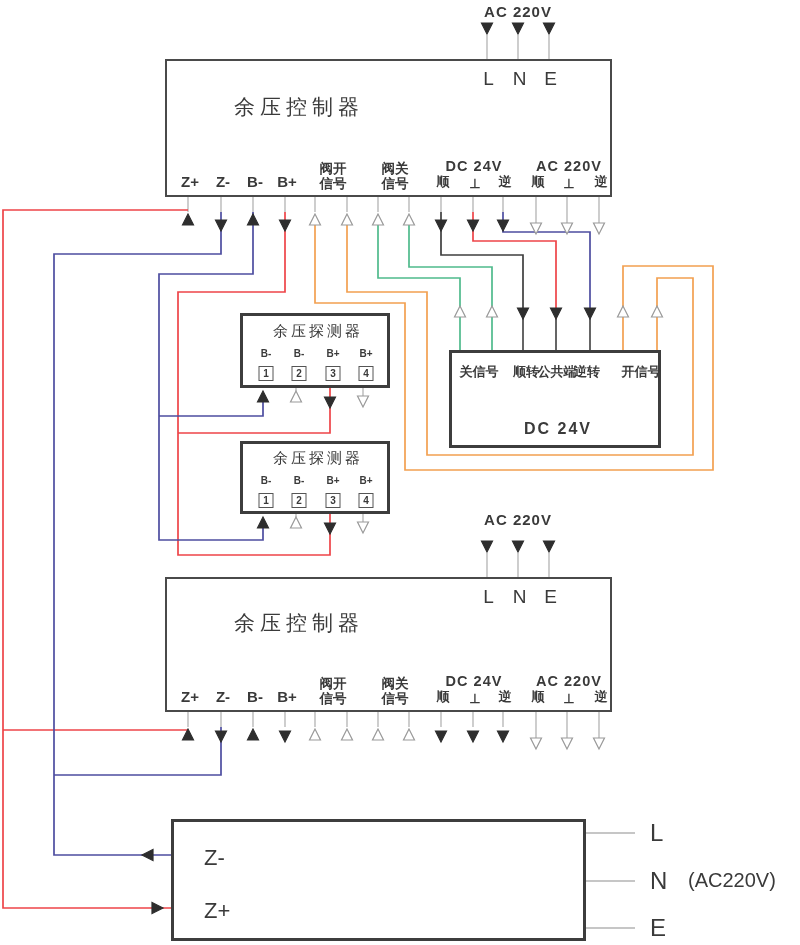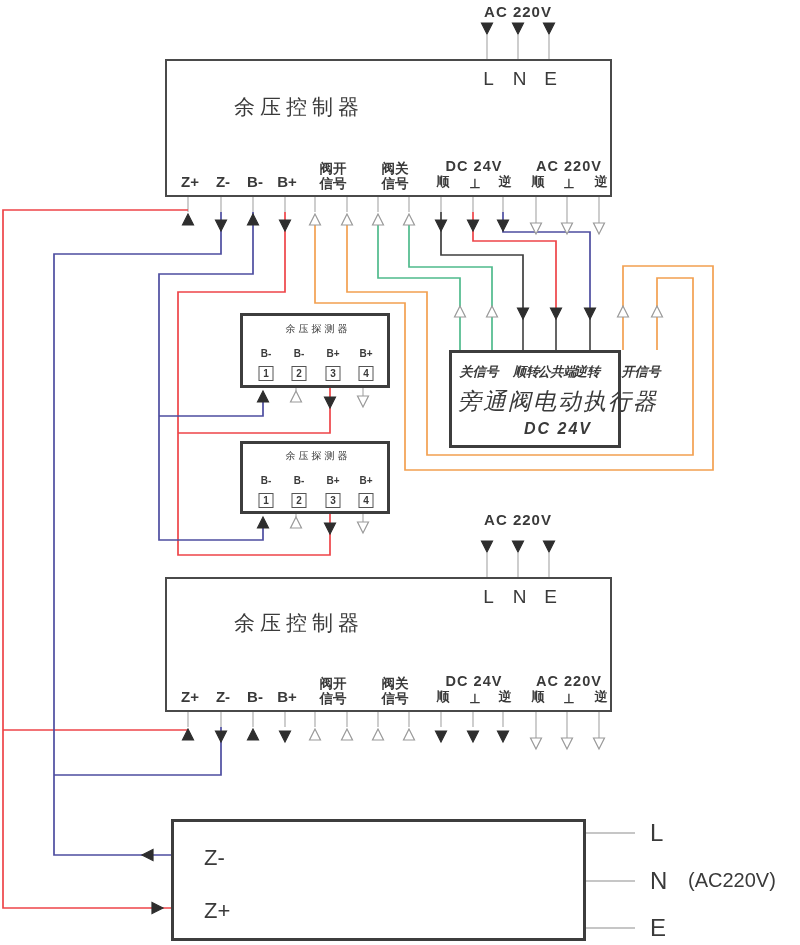--- a/index.html
+++ b/index.html
@@ -8,21 +8,21 @@
   .box{position:absolute;background:#ffffff;border:2px solid #4a4a4a;z-index:2;box-sizing:border-box;}
   .box.thick{border-width:3px;border-color:#3d3d3d;}
   .lbl{position:absolute;color:#3a3a3a;white-space:nowrap;transform:translateX(-50%);}
   .lbl.left{transform:none;}
   .ctrl-title{font-size:21px;letter-spacing:5px;font-weight:500;}
   .lne{font-size:19px;font-weight:500;letter-spacing:1px;}
   .term{font-size:15px;font-weight:600;}
   .term-sm{font-size:13px;font-weight:600;}
   .two-line{font-size:13.5px;font-weight:600;line-height:1.1;text-align:center;}
   .volt{font-size:14.5px;font-weight:600;letter-spacing:1px;}
-  .det-title{font-size:10px;letter-spacing:3px;font-weight:500;}
+  .det-title{font-size:15px;letter-spacing:3px;font-weight:500;}
   .det-term{font-size:10px;font-weight:600;}
   .det-sq{position:absolute;width:15px;height:15px;border:1.5px solid #555;background:#fff;
           font-size:10px;font-weight:600;color:#3a3a3a;display:flex;align-items:center;justify-content:center;
           transform:translateX(-50%);box-sizing:border-box;}
   .act-title{font-size:23px;letter-spacing:2px;font-weight:500;}
   .act-volt{font-size:16px;font-weight:600;letter-spacing:2px;}
   .act-term{font-size:13px;font-weight:600;}
   .host-title{font-size:29px;letter-spacing:4px;font-weight:500;}
   .host-z{font-size:22px;font-weight:500;}
   .big-lne{font-size:24px;font-weight:500;}
@@ -221,27 +221,26 @@
     <span class="lbl det-term" style="left:23px;top:31px;">B-</span>
     <span class="lbl det-term" style="left:56px;top:31px;">B-</span>
     <span class="lbl det-term" style="left:90px;top:31px;">B+</span>
     <span class="lbl det-term" style="left:123px;top:31px;">B+</span>
     <div class="det-sq" style="left:23px;top:49px;">1</div>
     <div class="det-sq" style="left:56px;top:49px;">2</div>
     <div class="det-sq" style="left:90px;top:49px;">3</div>
     <div class="det-sq" style="left:123px;top:49px;">4</div>
   </div>
 
-  <div class="box thick" style="left:449px;top:350px;width:172px;height:98px;font-style:italic;">
+  <div class="box thick" style="left:449px;top:350px;width:212px;height:98px;">
     <span class="lbl act-term" style="left:27px;top:10px;">关信号</span>
     <span class="lbl act-term" style="left:74px;top:10px;">顺转</span>
     <span class="lbl act-term" style="left:105px;top:10px;">公共端</span>
     <span class="lbl act-term" style="left:135px;top:10px;">逆转</span>
     <span class="lbl act-term" style="left:189px;top:10px;">开信号</span>
-    <span class="lbl act-title" style="left:106px;top:33px;">旁通阀电动执行器</span>
     <span class="lbl act-volt" style="left:106px;top:67px;">DC 24V</span>
   </div>
 
   <div class="box thick" style="left:171px;top:819px;width:415px;height:122px;">
     <span class="lbl left host-z" style="left:30px;top:23px;">Z-</span>
     <span class="lbl left host-z" style="left:30px;top:76px;">Z+</span>
   </div>
 
   <span class="lbl left big-lne" style="left:650px;top:819px;">L</span>
   <span class="lbl left big-lne" style="left:650px;top:867px;">N</span>

